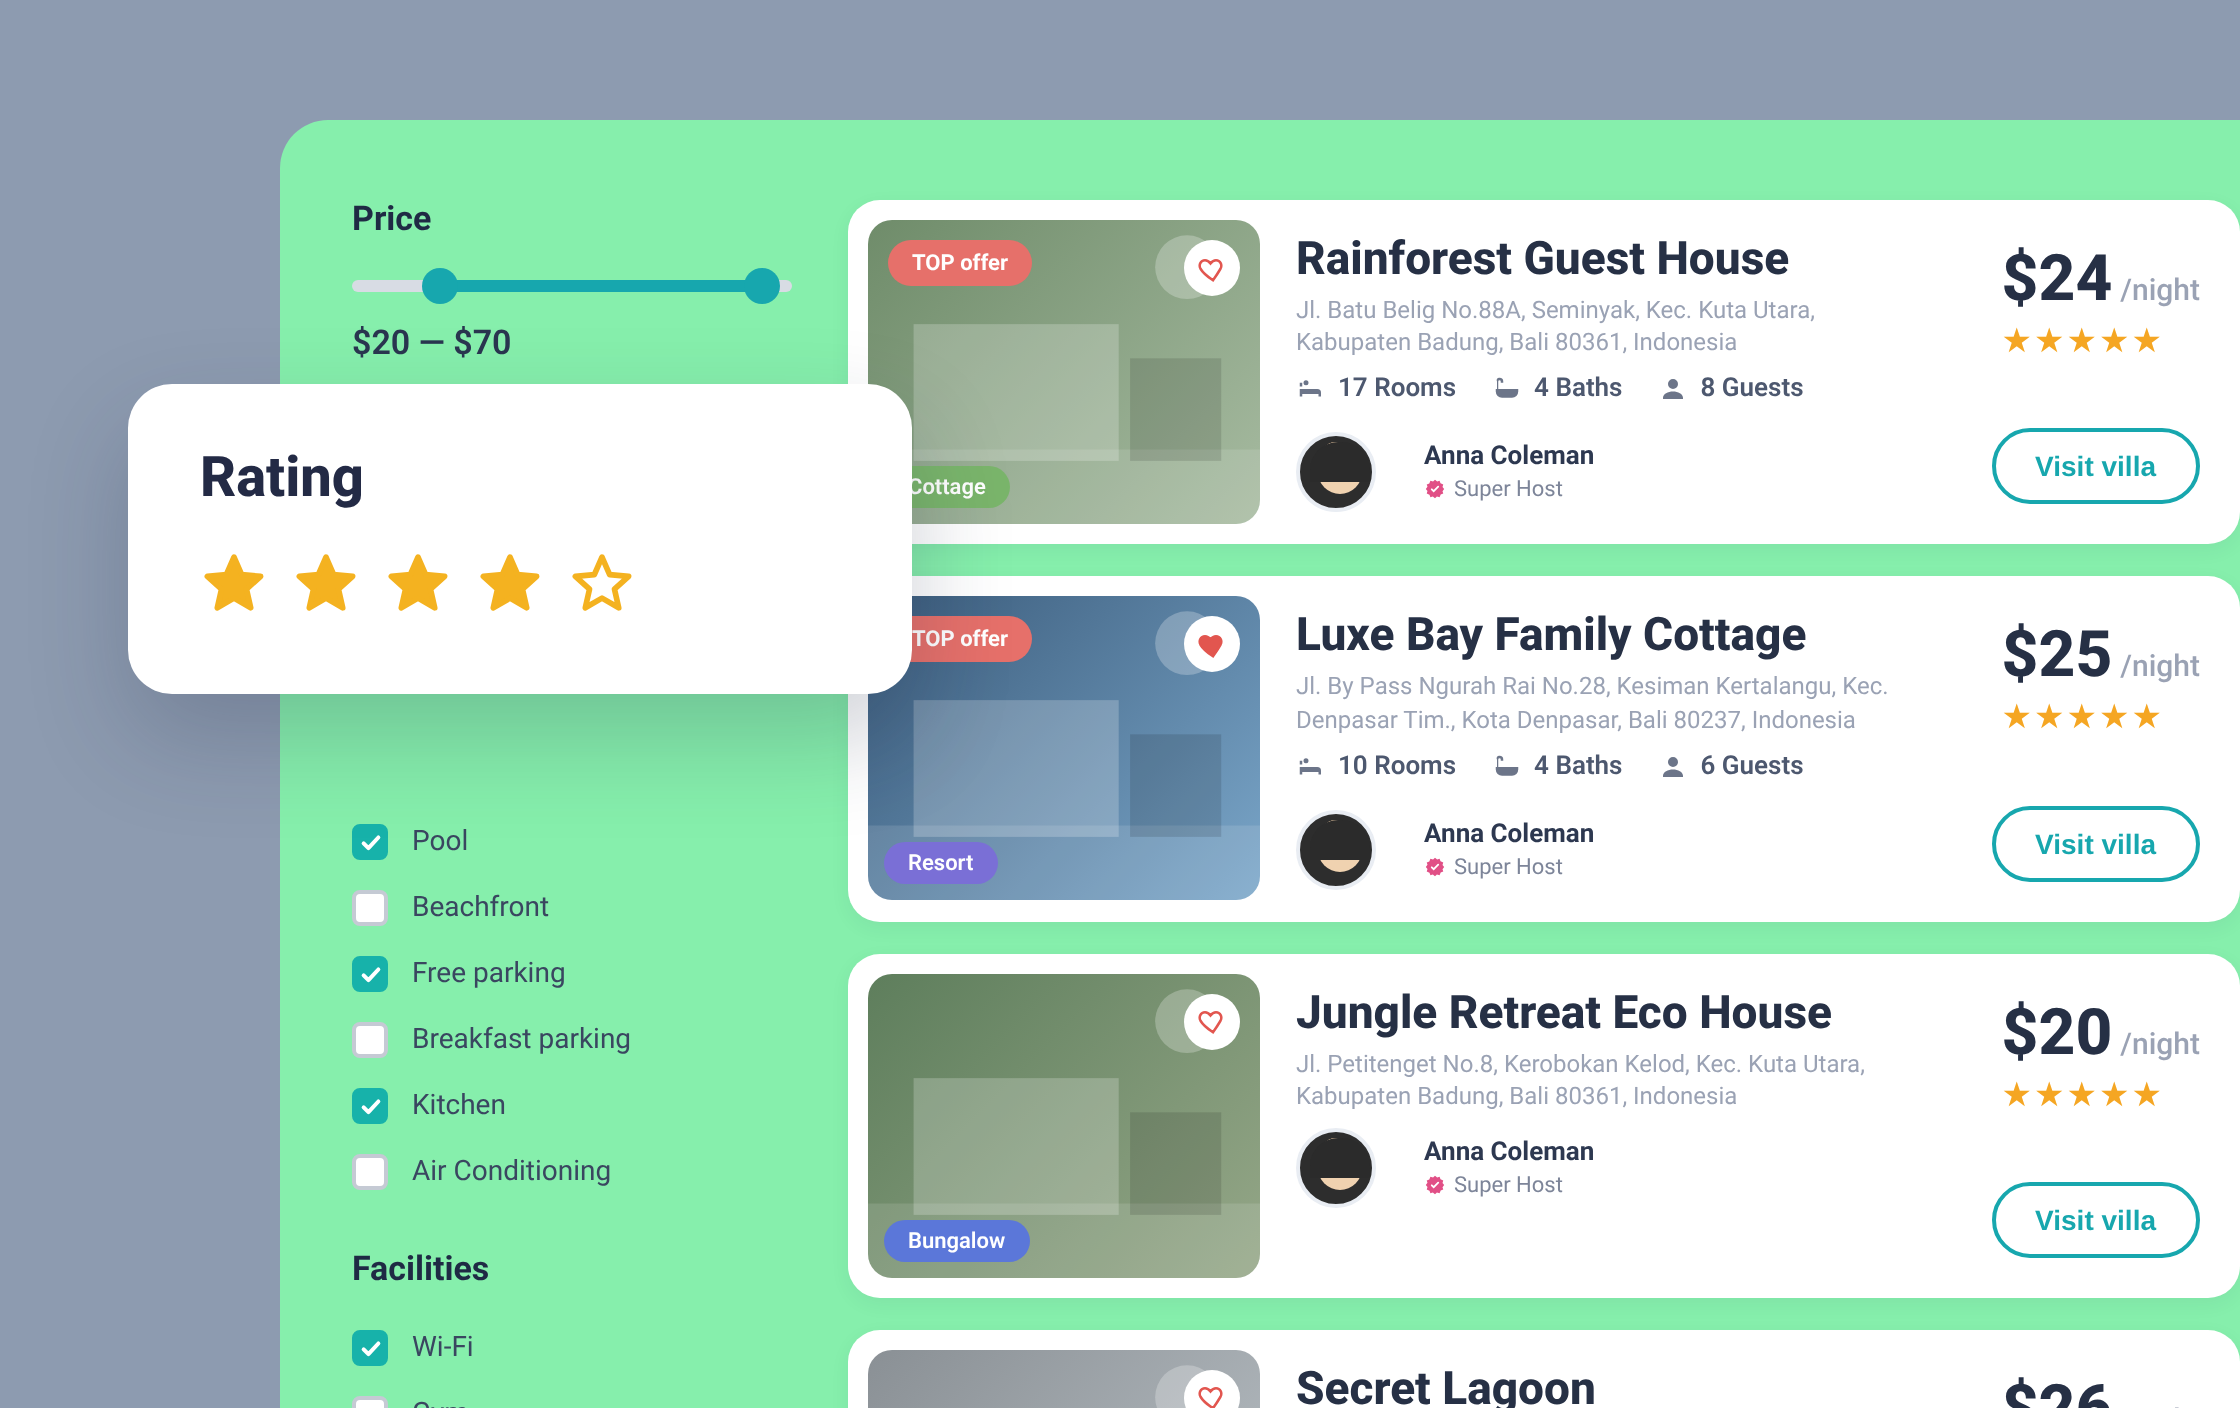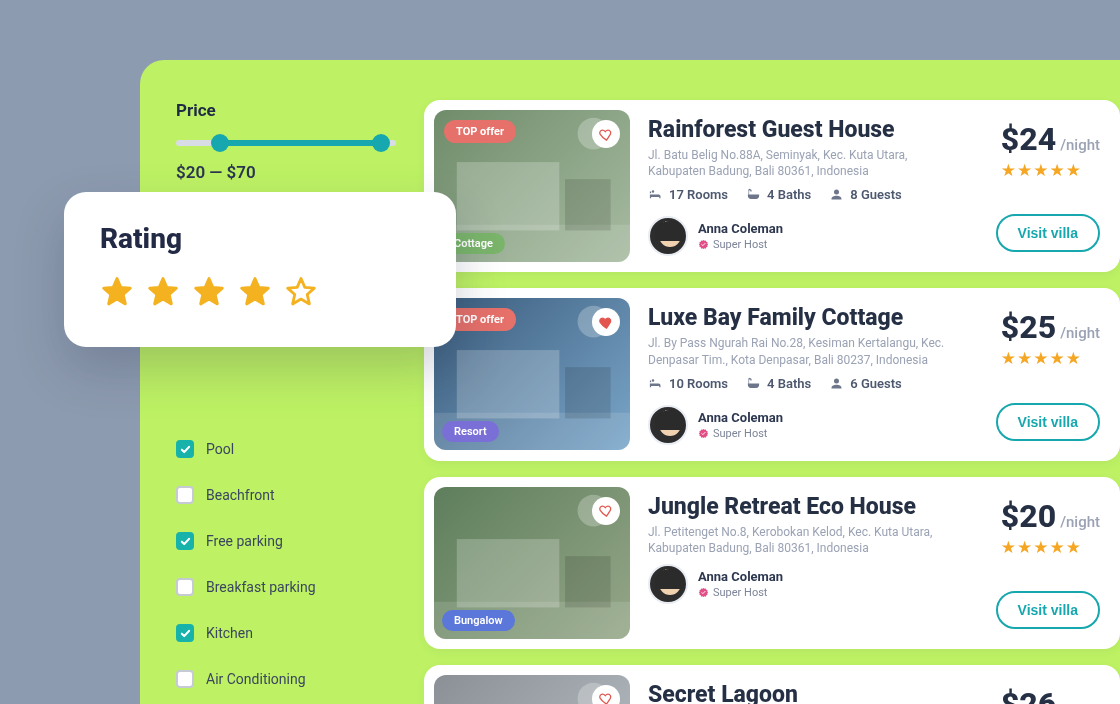--- a/index.html
+++ b/index.html
@@ -10,21 +10,21 @@
     height: 704px;
     overflow: hidden;
     position: relative;
   }
   .app-window {
     position: absolute;
     left: 140px;
     top: 60px;
     right: 0;
     bottom: 0;
-    background: #bef264;
+    background: #86efac;
     border-radius: 24px 0 0 0;
     display: flex;
     padding: 40px 0 0 36px;
   }
   
   .sidebar {
     width: 248px;
     flex-shrink: 0;
     padding-right: 28px;
   }
@@ -68,21 +68,20 @@
     margin-bottom: 30px;
   }
   .facility-item {
     display: flex;
     align-items: center;
     gap: 12px;
     margin-bottom: 15px;
     font-size: 14px;
     color: #3a4660;
     cursor: pointer;
-    margin-top: 28px;
   }
   .checkbox {
     width: 18px;
     height: 18px;
     border-radius: 4px;
     border: 2px solid #c5cad4;
     background: #fff;
     display: inline-flex;
     align-items: center;
     justify-content: center;
@@ -163,21 +162,21 @@
   }
   .tag.cottage { background: #7ab56b; }
   .tag.resort { background: #7a6fd6; }
   .tag.bungalow { background: #5b77d9; }
   .details { flex: 1; padding: 6px 0; min-width:0; }
   .prop-title { font-size: 23px; font-weight: 800; color: #263045; margin-bottom: 4px; }
   .address { font-size: 12px; color: #9aa2b4; line-height: 1.35; margin-bottom: 8px; max-width: 320px; }
   .stats { display: flex; align-items: center; gap: 18px; font-size: 13px; color: #4d586f; font-weight: 600; margin-bottom: 14px; }
   .stat { display: flex; align-items: center; gap: 6px; }
   .stat svg { width: 15px; height: 15px; fill: #6c7589; }
-  .host { display: flex; align-items: center; gap: 10px; }
+  .host { display: flex; align-items: center; gap: 24px; }
   .avatar {
     width: 40px; height: 40px; border-radius: 50%;
     background: radial-gradient(circle at 50% 30%, #e9c9a4 0 25%, #2d2d2d 26% 100%);
     border: 2px solid #e9edf3;
     position:relative;
     overflow:hidden;
   }
   .avatar::before{content:"";position:absolute;left:9px;top:7px;width:22px;height:22px;border-radius:50%;background:#f0d2b0;}
   .avatar::after{content:"";position:absolute;left:5px;top:3px;width:30px;height:20px;border-radius:14px 14px 0 0;background:#2b2b2b;}
   .host-name { font-size: 13px; font-weight: 700; color: #2d3850; }

